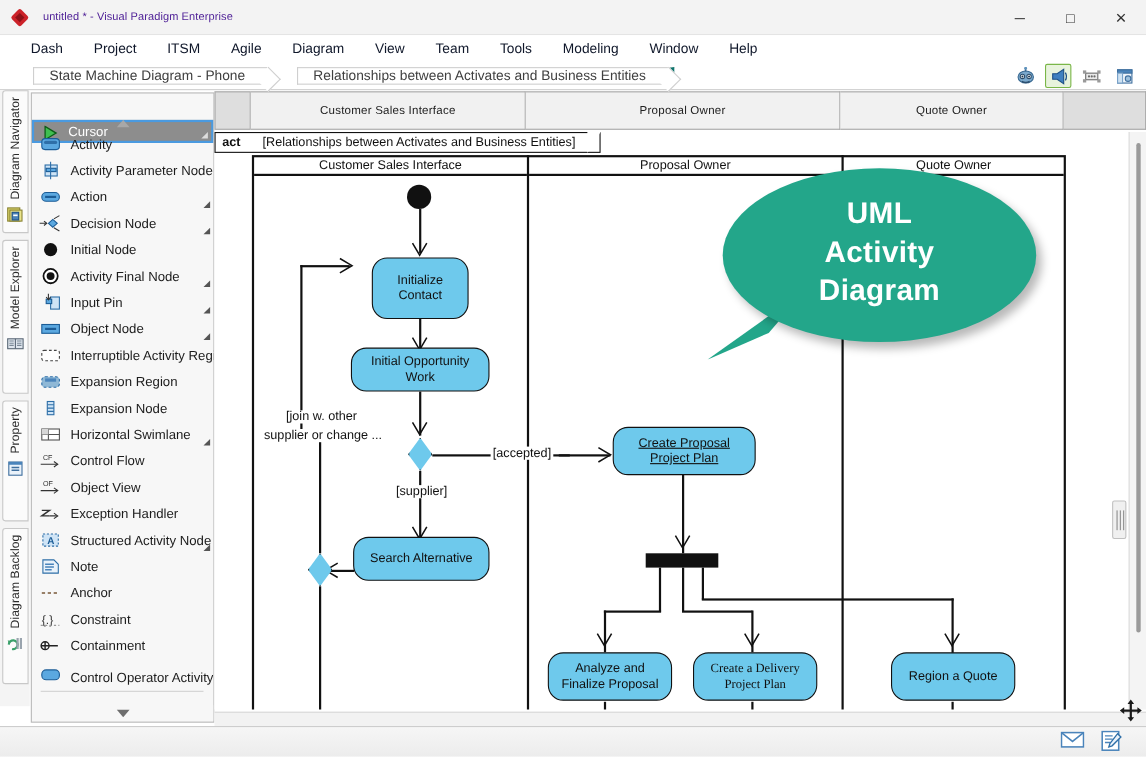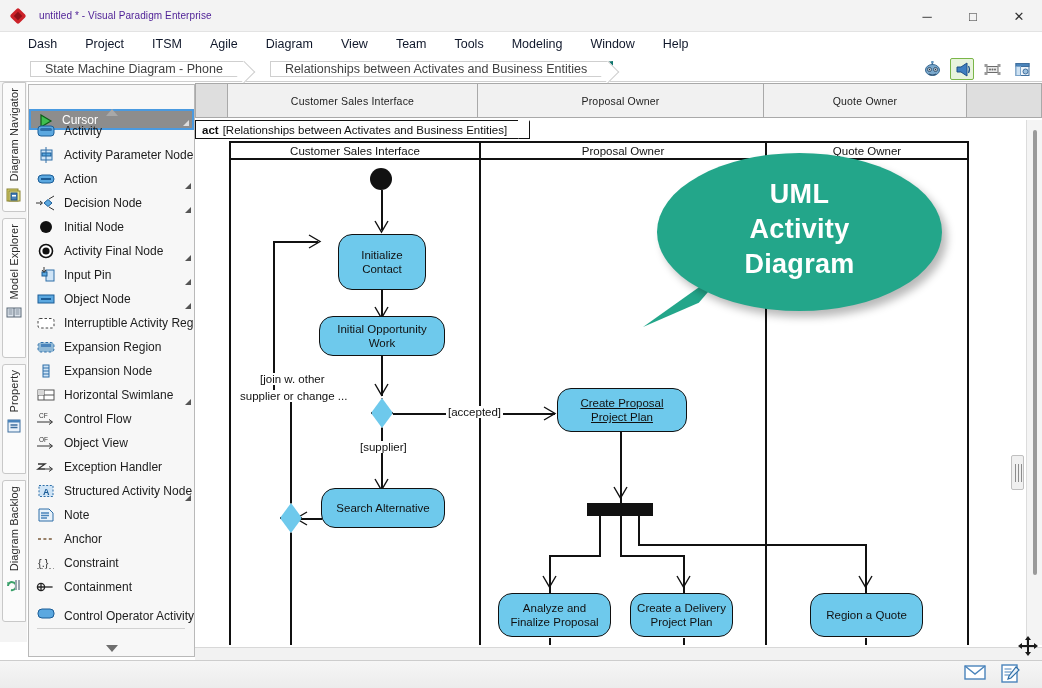--- a/index.html
+++ b/index.html
@@ -148,21 +148,21 @@
   #frame-label {
     position:absolute; left:0; top:37px; height:19px;
     border:1px solid #111; background:#fff;
     display:flex; align-items:center; padding:0 22px 0 6px;
     font-size:11.5px; color:#111; z-index:6;
   }
   #frame-label::after{
     content:""; position:absolute; right:-1px; top:-1px; width:0; height:0;
     border-left:12px solid #fff; border-bottom:19px solid transparent;
   }
-  #frame-label b { font-weight:bold; margin-right:4px; }
+  #frame-label b { font-weight:bold; margin-right:20px; }
 
   
   #canvas {
     position:absolute; left:0; top:55px; width:830px; height:507px;
     background:#ffffff; overflow:hidden;
   }
   #canvas-scroll-v {
     position:absolute; right:0; top:37px; width:16px; height:525px;
     background:#f4f4f4; border-left:1px solid #dcdcdc;
   }
@@ -739,21 +739,21 @@
     <div class="diamond" style="left:85px; top:365px;"></div>
 
     <div class="node" style="left:126px; top:350px; width:124px; height:40px;">Search Alternative</div>
 
     <div class="node" style="left:362px; top:250px; width:130px; height:44px;text-decoration:underline;">Create Proposal Project Plan</div>
 
     <div class="bar" style="left:392px; top:365px; width:66px;"></div>
 
     <div class="node" style="left:303px; top:455px; width:113px; height:44px;">Analyze and Finalize Proposal</div>
 
-    <div class="node" style="left:435px; top:455px; width:103px; height:44px;">Create a Delivery Project Plan</div>
+    <div class="node" style="left:435px; top:455px; width:113px; height:44px;font-family:Liberation Serif, serif;">Create a Delivery Project Plan</div>
 
     <div class="node" style="left:615px; top:455px; width:113px; height:44px;">Region a Quote</div>
 
     <div class="glabel" style="left:251px; top:268px;">[accepted]</div>
     <div class="glabel" style="left:163px; top:303px;">[supplier]</div>
     <div class="glabel" style="left:63px; top:235px;">[join w. other</div>
     <div class="glabel" style="left:43px; top:252px;">supplier or change ...</div>
 
     <div id="callout" style="left:462px; top:15px;">
       <div class="tail"></div>

